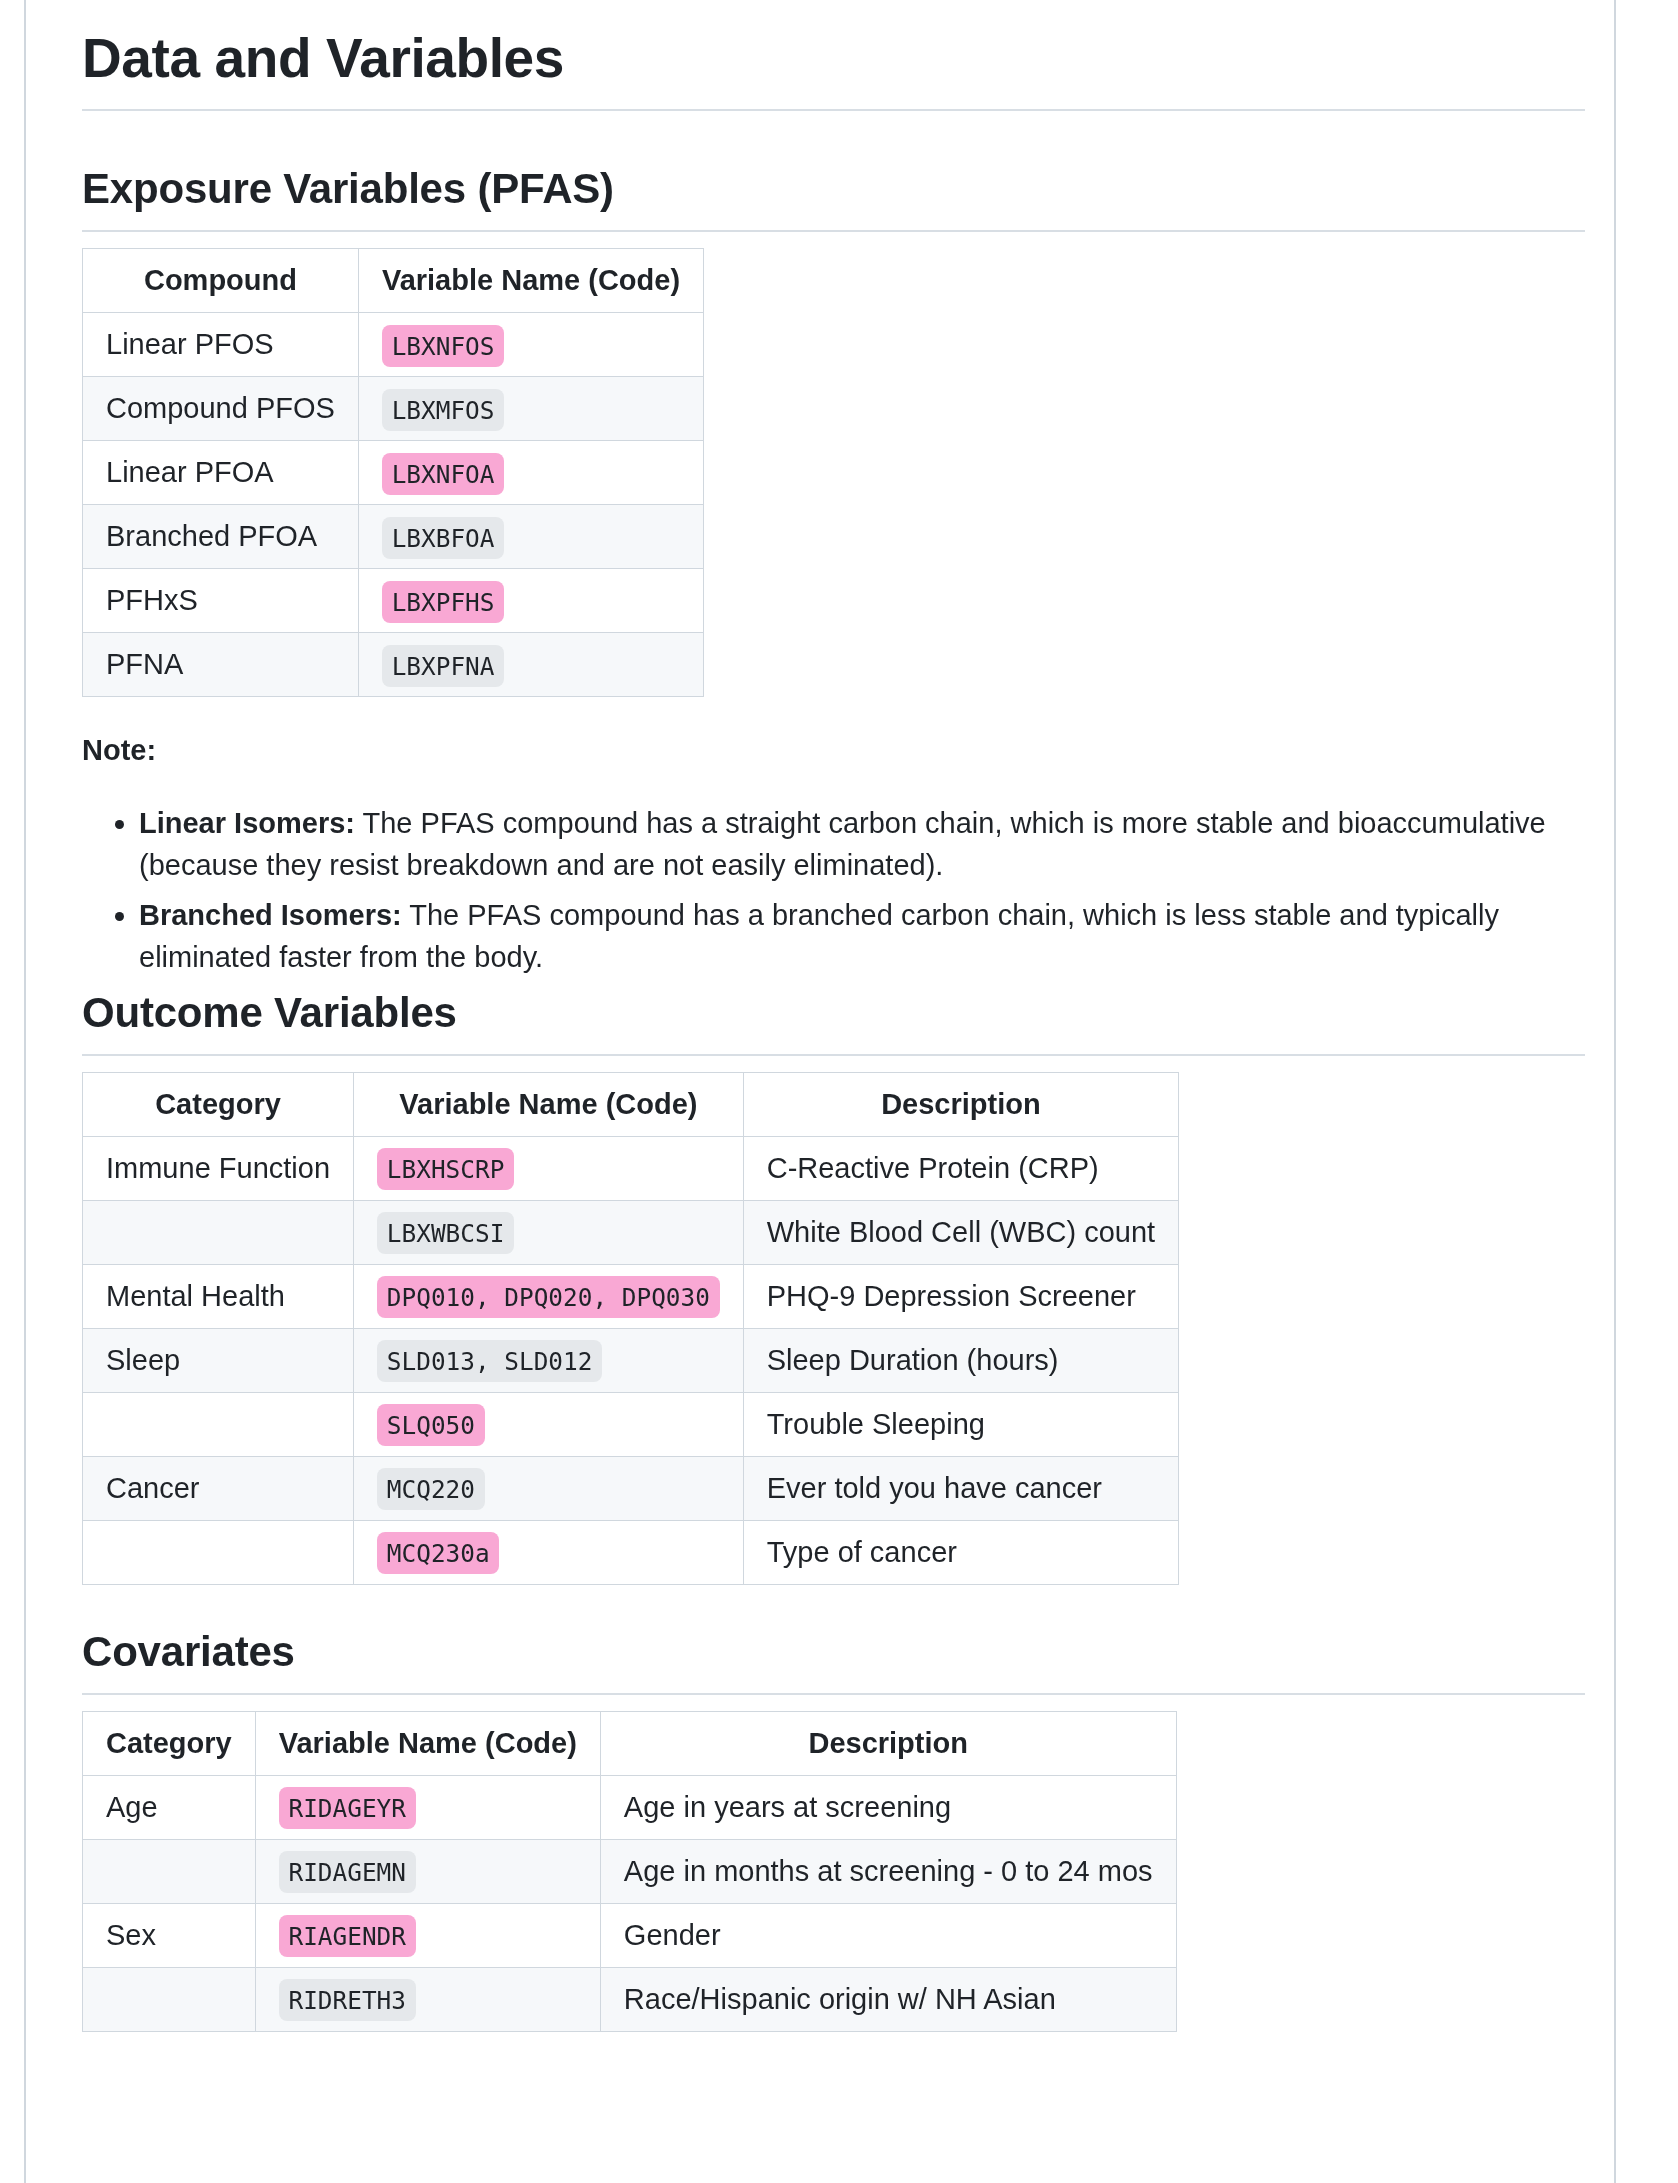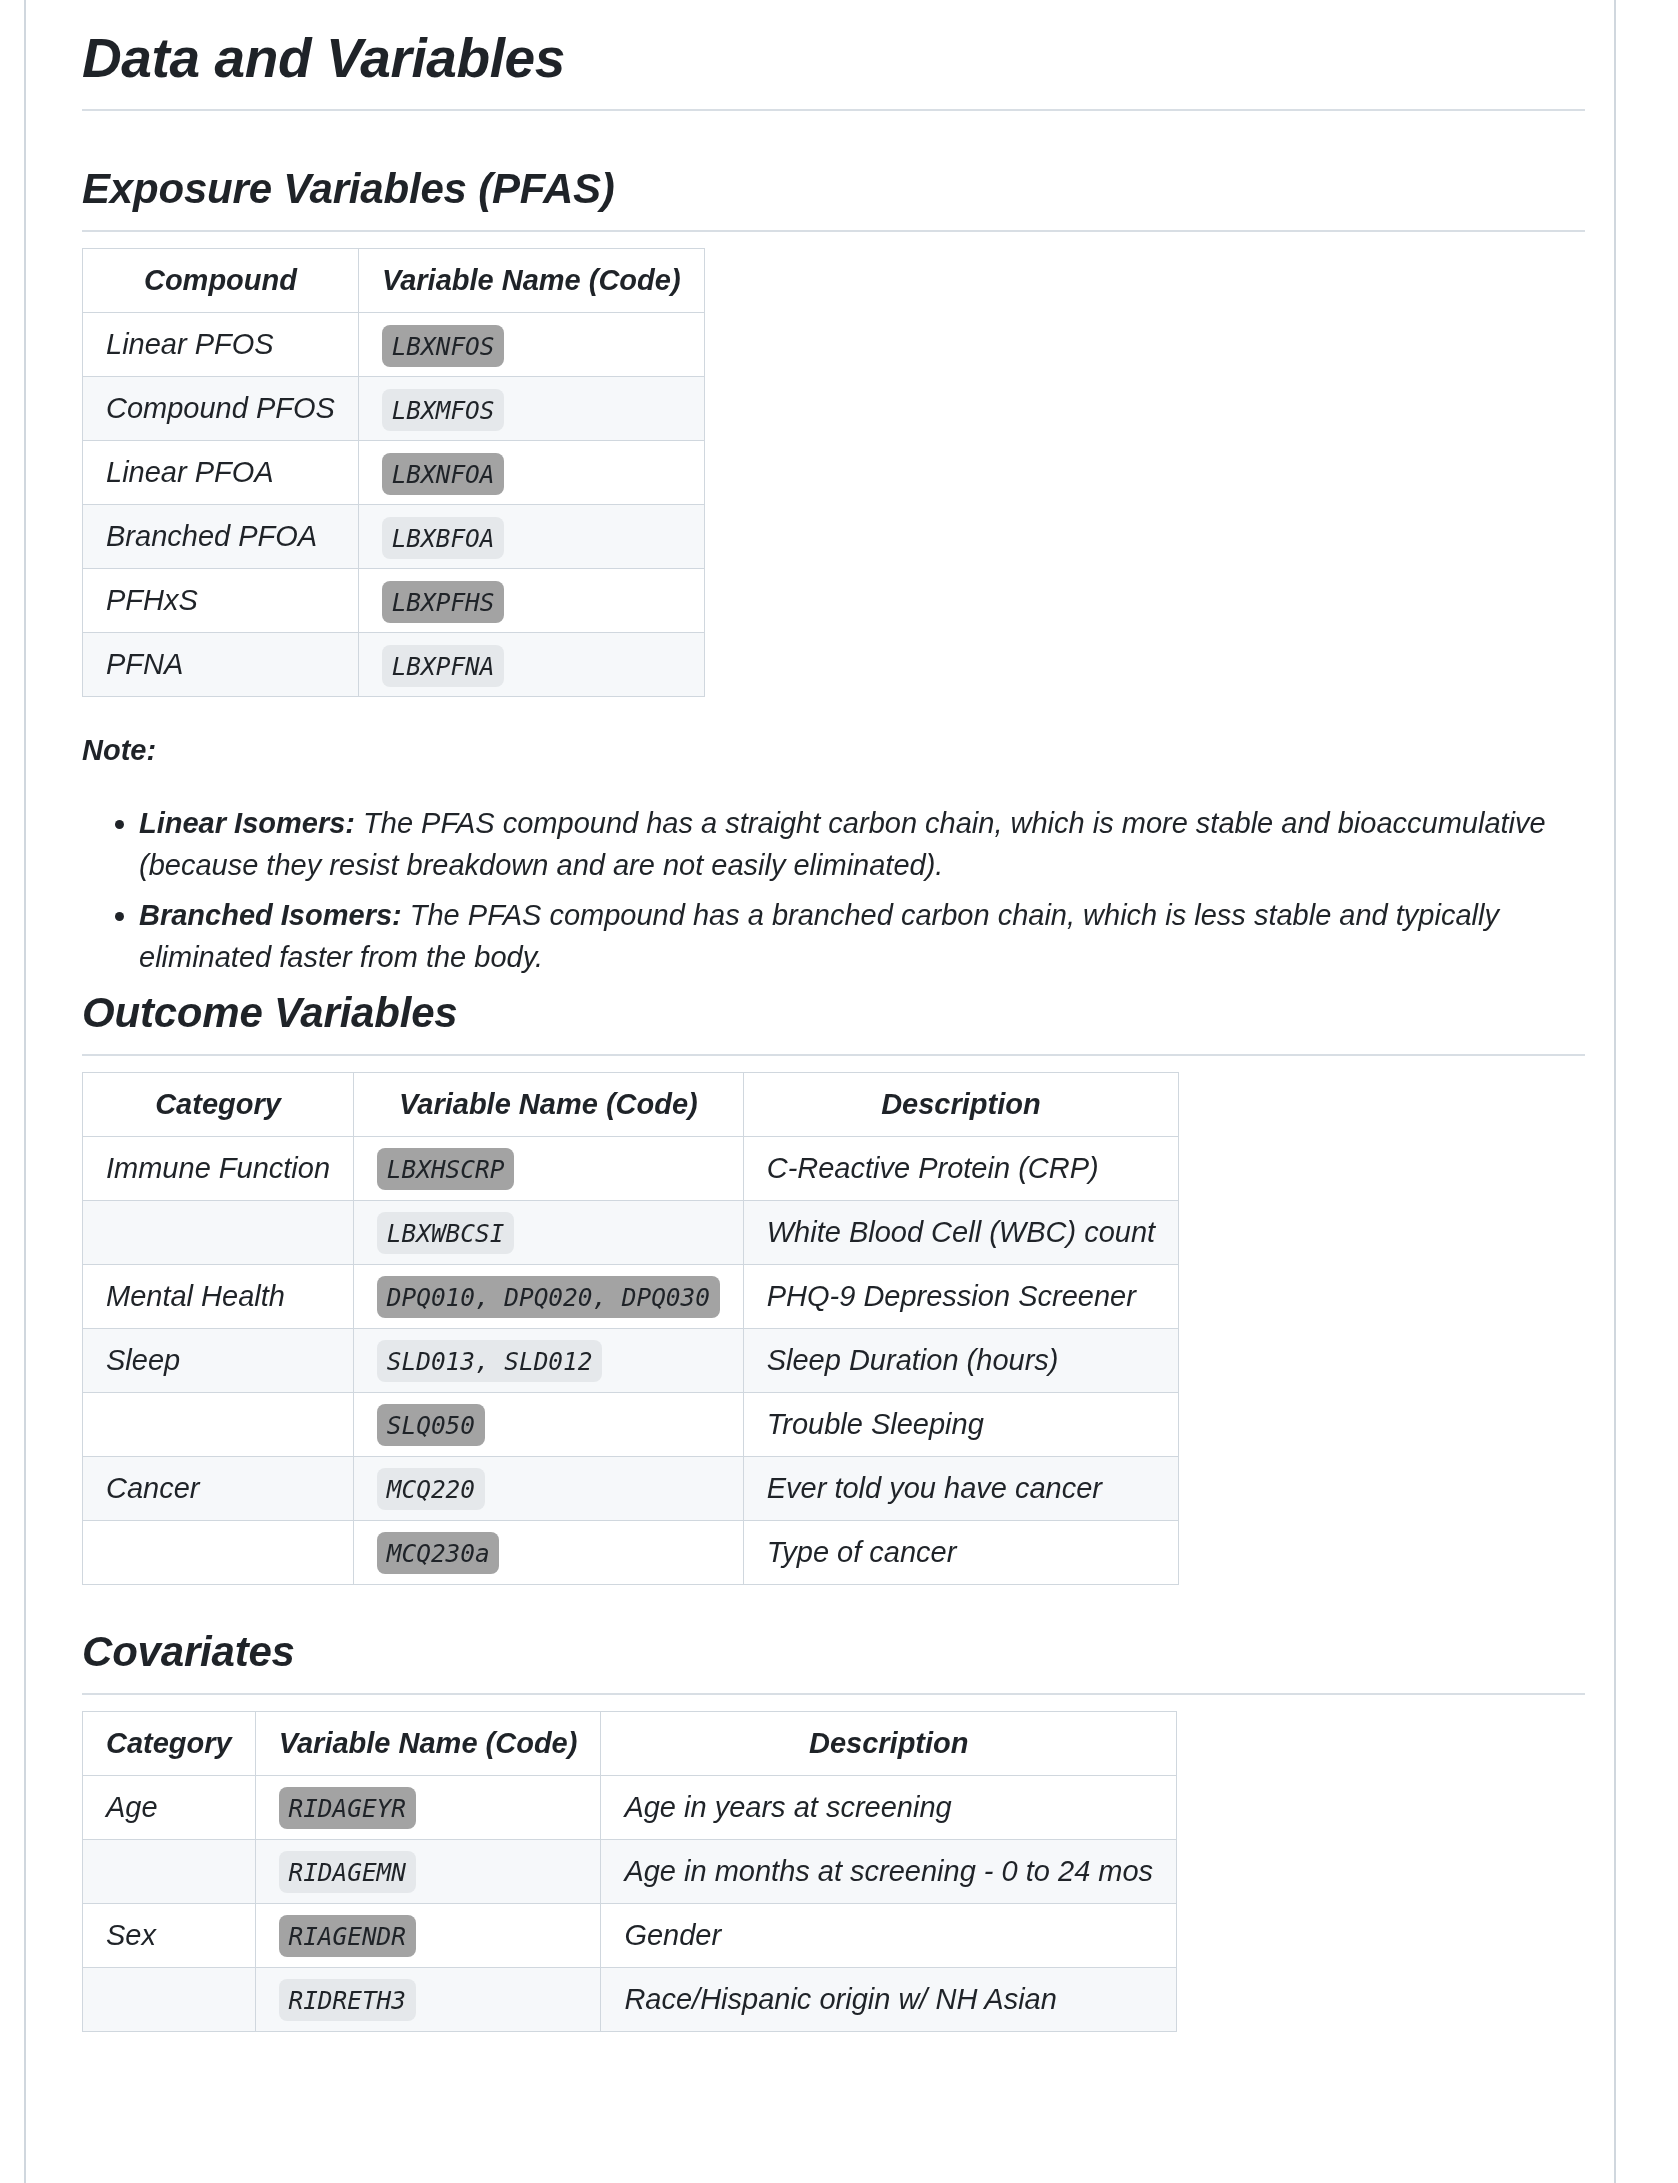--- a/index.html
+++ b/index.html
@@ -7,21 +7,21 @@
     width: 1679px; height: 2183px; overflow: hidden; position: relative;
     font-family: "Liberation Sans", "DejaVu Sans", sans-serif;
     color: #1f2328;
   }
   .frame {
     position: absolute; left: 24.4px; top: -8.1px; width: 1592px; height: 2214px;
     border-left: 2.4px solid #d0d7de; border-right: 2.4px solid #d0d7de;
     box-sizing: border-box; background: #fff;
   }
   .content {
-    position: absolute; left: 82px; top: 0; width: 1503px; font-style: italic;
+    position: absolute; left: 82px; top: 0; width: 1503px;
   }
   h1 {
     font-size: 55px; font-weight: 700; margin: 0; padding-top: 24.4px;
     line-height: 68px; height: 85px;
     border-bottom: 2.4px solid #d8dee4; letter-spacing: -0.4px;
   }
   h2 {
     font-size: 42px; font-weight: 700; margin: 0; line-height: 52px;
     border-bottom: 2.4px solid #d8dee4; letter-spacing: -0.2px;
   }
@@ -33,21 +33,21 @@
     margin-top: 16px;
   }
   th, td {
     border: 1.6px solid #d0d7de; padding: 0 23px; height: 63px;
     text-align: left; white-space: nowrap;
   }
   th { font-weight: 700; text-align: center; }
   tbody tr:nth-child(even) td { background: #f6f8fa; }
   code {
     font-family: "DejaVu Sans Mono", "Liberation Mono", monospace;
-    font-size: 24.4px; background: #a3a3a3; border-radius: 8.1px;
+    font-size: 24.4px; background: #f9a8d4; border-radius: 8.1px;
     padding: 6.5px 9.8px;
   }
   tbody tr:nth-child(even) code { background: #e5e8eb; }
   .note-label { font-weight: 700; font-size: 29px; margin-top: 33px; line-height: 41px; }
   ul { margin: 31px 0 0 0; padding-left: 57px; font-size: 29px; line-height: 42px; }
   li { margin-bottom: 8.1px; }
   li strong { font-weight: 700; }
 </style>
 </head>
 <body>

